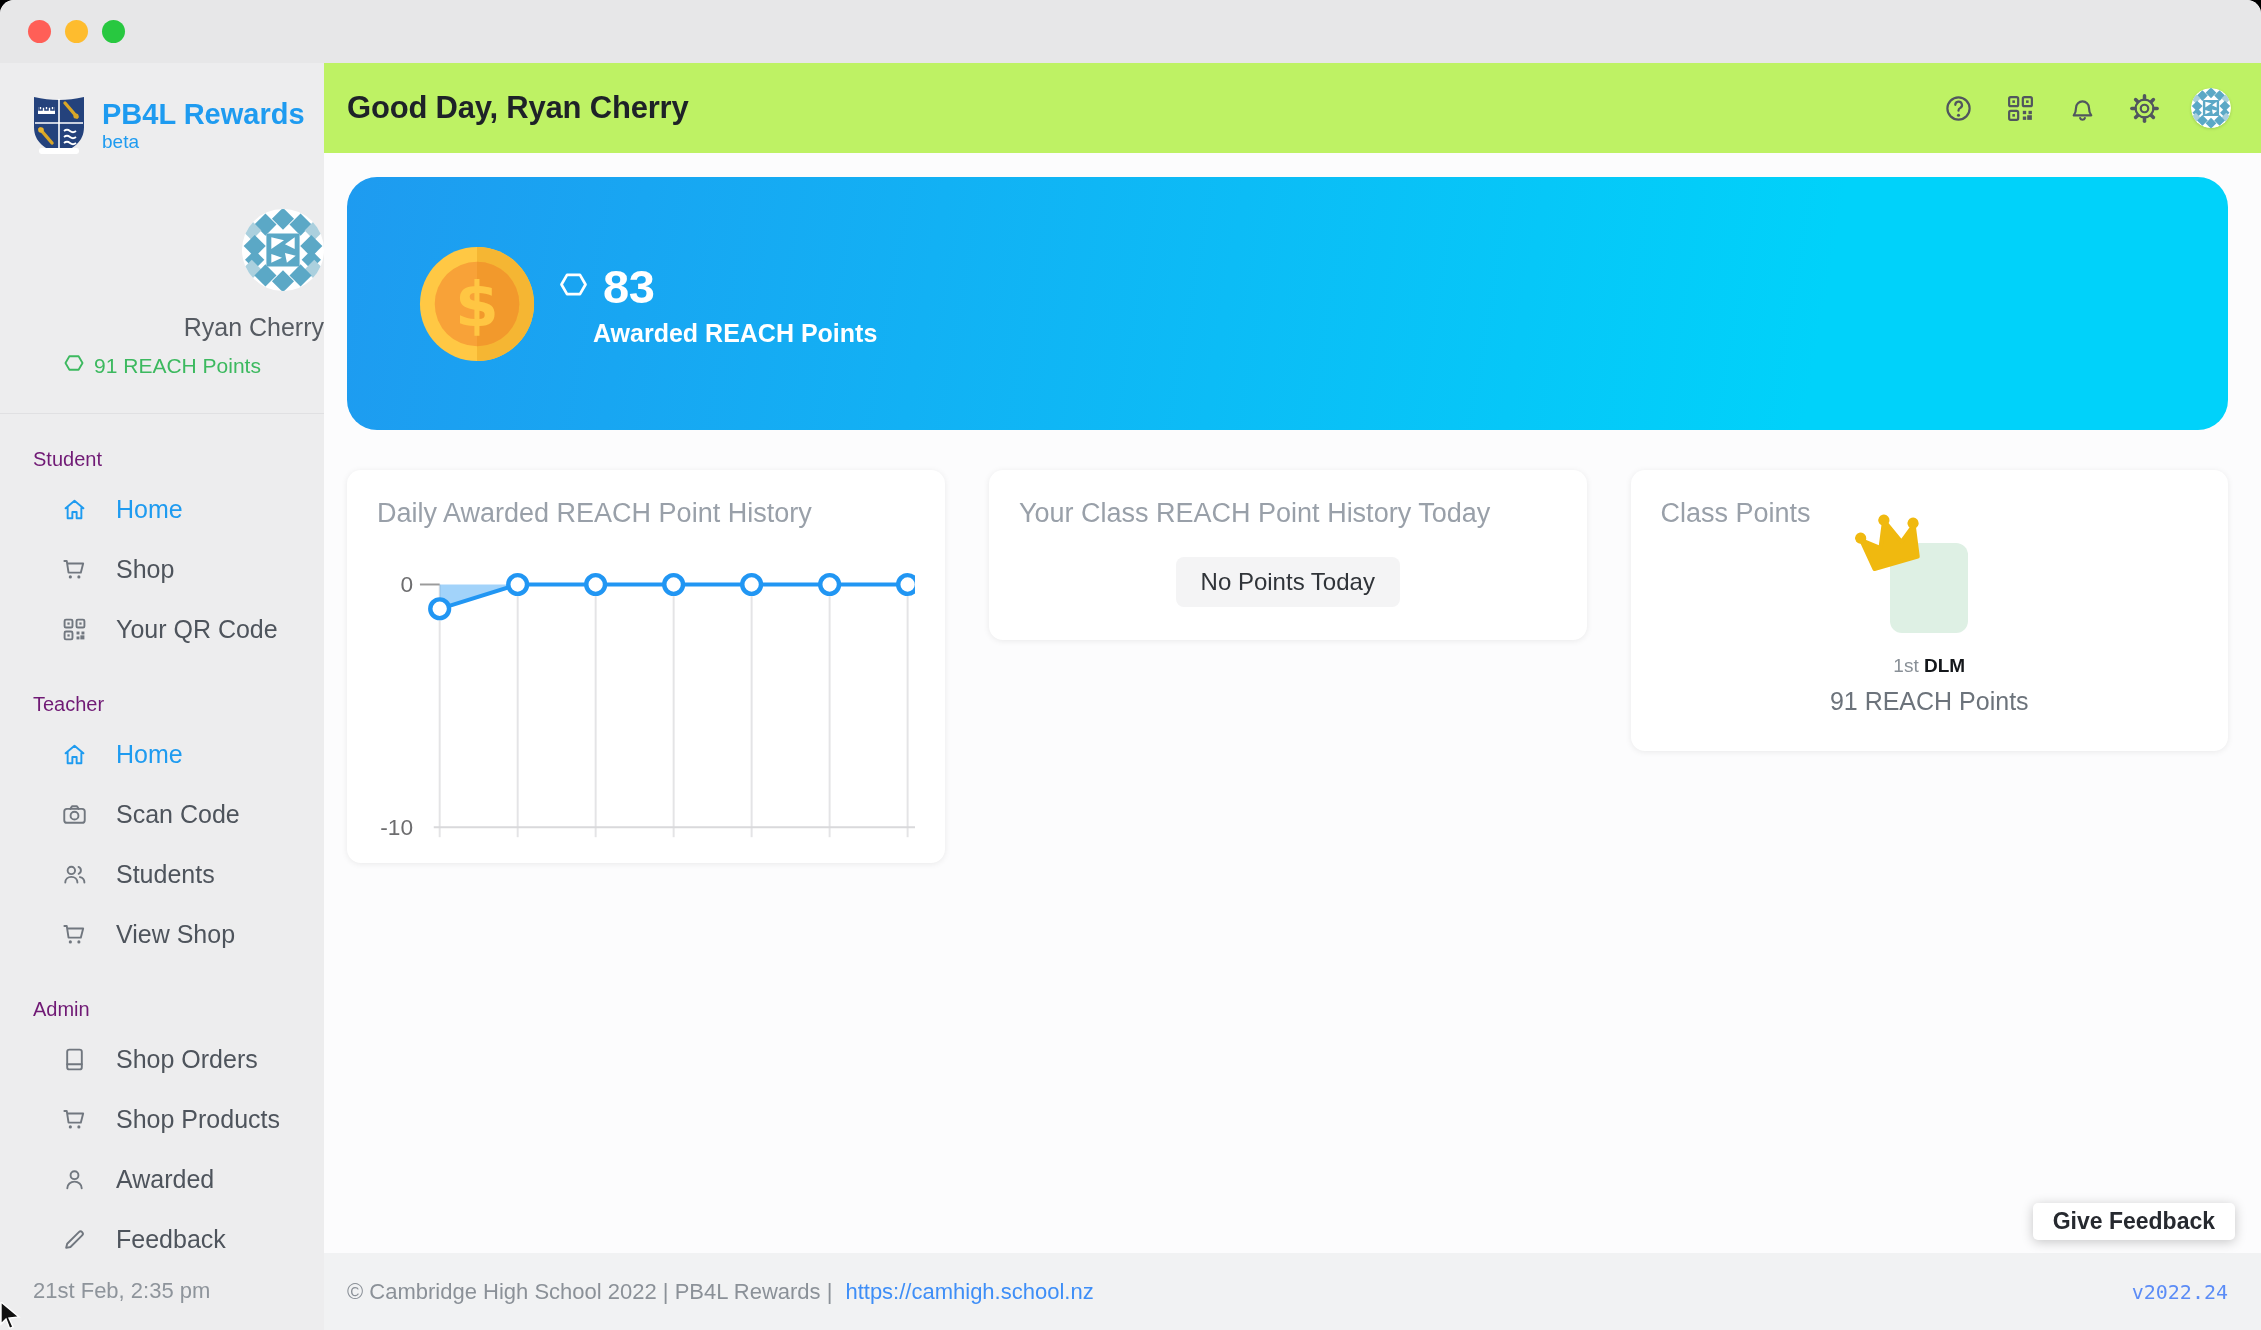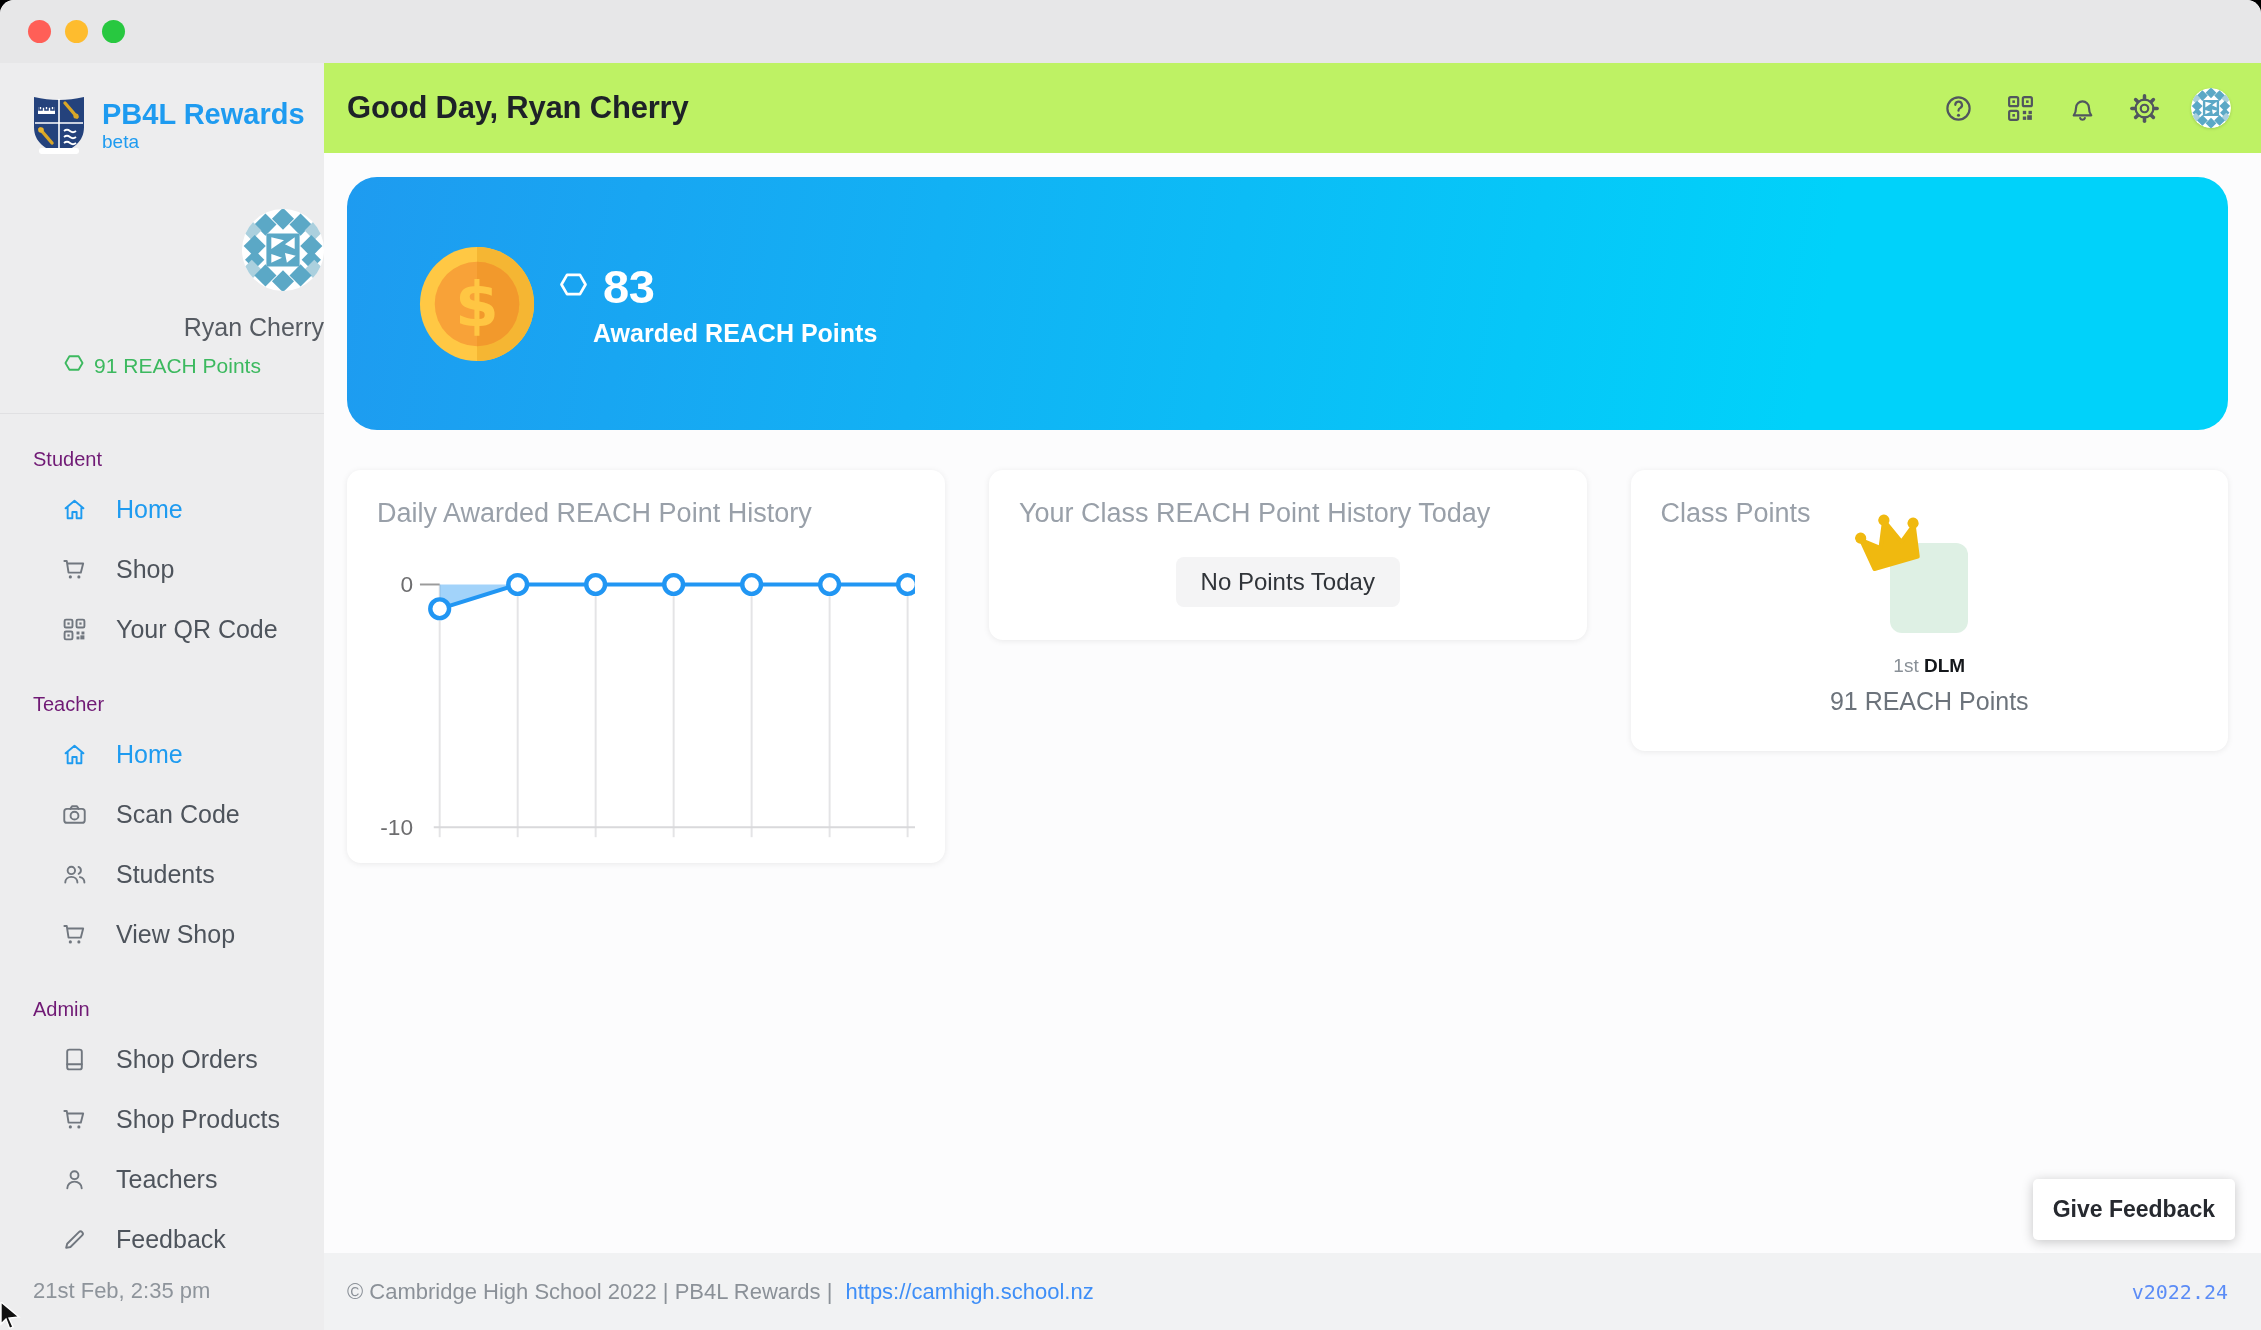--- a/index.html
+++ b/index.html
@@ -73,21 +73,21 @@
 
   .class-visual { position:relative; width:78px; height:90px; margin:14px auto 0; }
   .green-square { width:78px; height:90px; background:#def0e4; border-radius:12px; }
   .crown { position:absolute; left:-32px; top:-30px; transform:rotate(-16deg); }
   .crown svg { width:66px; height:60px; }
   .rank-line { margin-top:22px; font-size:19px; color:#899097; text-align:center; }
   .rank-class { font-weight:700; color:#14171b; }
   .points-line { margin-top:10px; font-size:25px; color:#6c737b; text-align:center; }
 
   .feedback-btn { position:absolute; right:26px; bottom:90px; background:#fff; border:none;
-                  border-radius:5px; padding:17px 20px; font-size:23px; font-weight:600;
+                  border-radius:5px; padding:5px 20px; font-size:23px; font-weight:600;
                   color:#26292f; box-shadow:0 2px 12px rgba(0,0,0,.22);
                   font-family:inherit; cursor:pointer; z-index:5; }
 
   .footer { height:77px; background:#f1f2f3; display:flex; align-items:center;
             padding:0 33px 0 23px; font-size:22px; color:#8b9198; flex-shrink:0; }
   .footer a { color:#3e8ef7; text-decoration:none; margin-left:13px; cursor:pointer; }
   .footer-version { margin-left:auto; font-family:"DejaVu Sans Mono", monospace;
                     font-size:20px; color:#5b8cf6; }
   .cursor { position:absolute; left:0px; top:1302px; z-index:9; }
 </style>
@@ -242,21 +242,21 @@
               <circle cx="8.3" cy="18.6" r="1.4" fill="currentColor" stroke="none"></circle>
               <circle cx="15.9" cy="18.6" r="1.4" fill="currentColor" stroke="none"></circle>
             </svg>
             <span>Shop Products</span>
           </div>
           <div class="nav-item">
             <svg width="27" height="27" viewBox="0 0 24 24" fill="none" stroke="currentColor" stroke-width="1.7" stroke-linecap="round" stroke-linejoin="round">
               <circle cx="12" cy="8.2" r="3.5"></circle>
               <path d="M5.6 19.8c0-3.6 2.9-5.9 6.4-5.9s6.4 2.3 6.4 5.9"></path>
             </svg>
-            <span>Teachers</span>
+            <span>Awarded</span>
           </div>
           <div class="nav-item">
             <svg width="27" height="27" viewBox="0 0 24 24" fill="none" stroke="currentColor" stroke-width="1.7" stroke-linecap="round" stroke-linejoin="round">
               <path d="M4.6 19.4l.9-3.6L15.9 5.4a2.05 2.05 0 0 1 2.9 2.9L8.4 18.7l-3.8.7z"></path>
             </svg>
             <span>Feedback</span>
           </div>
         </div>
       </nav>
 

